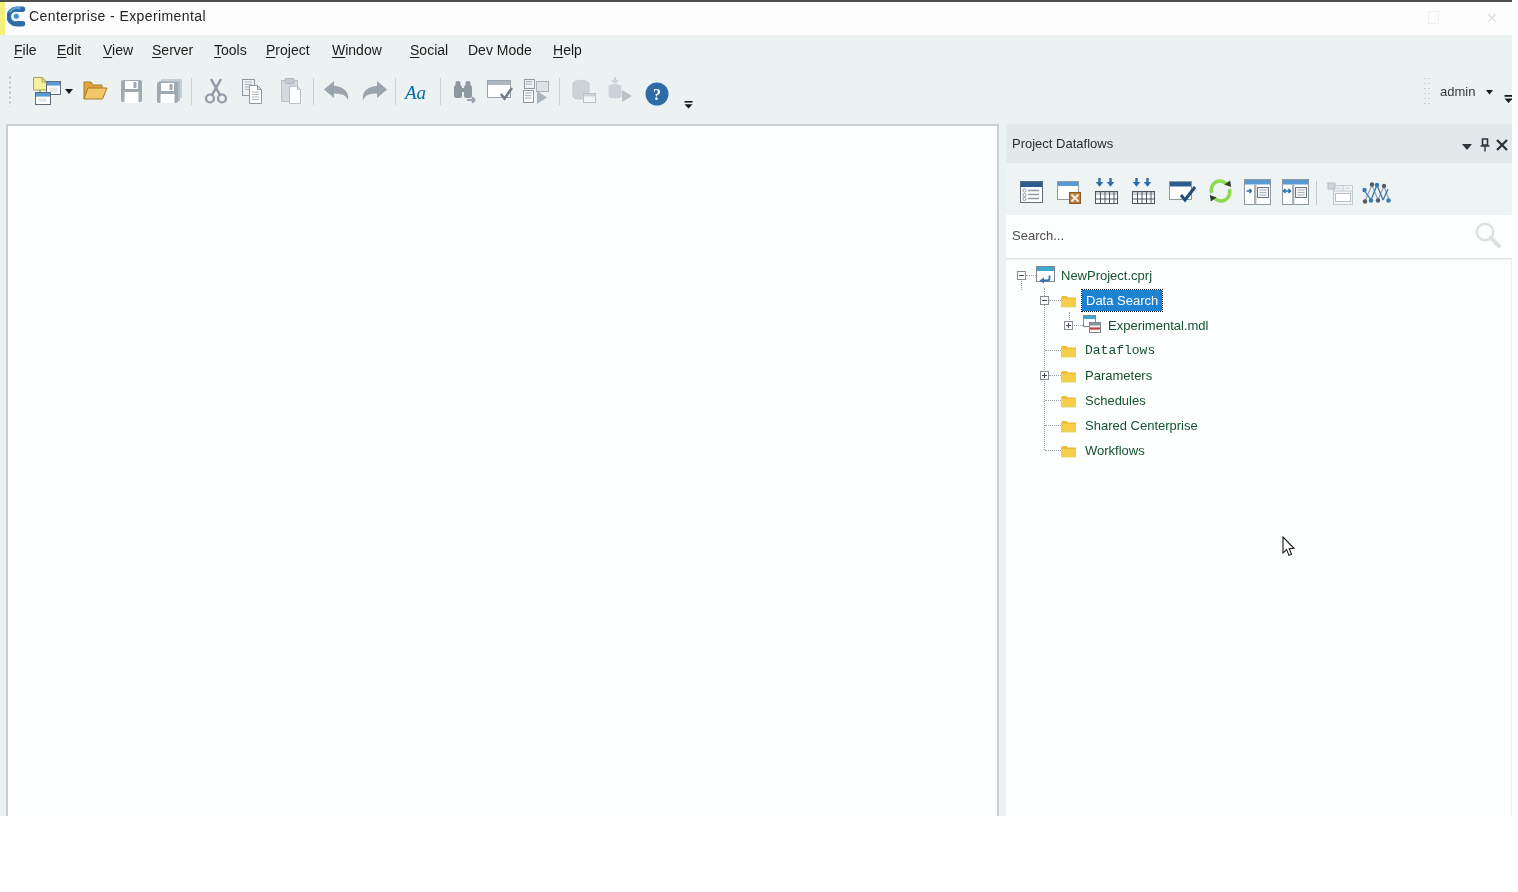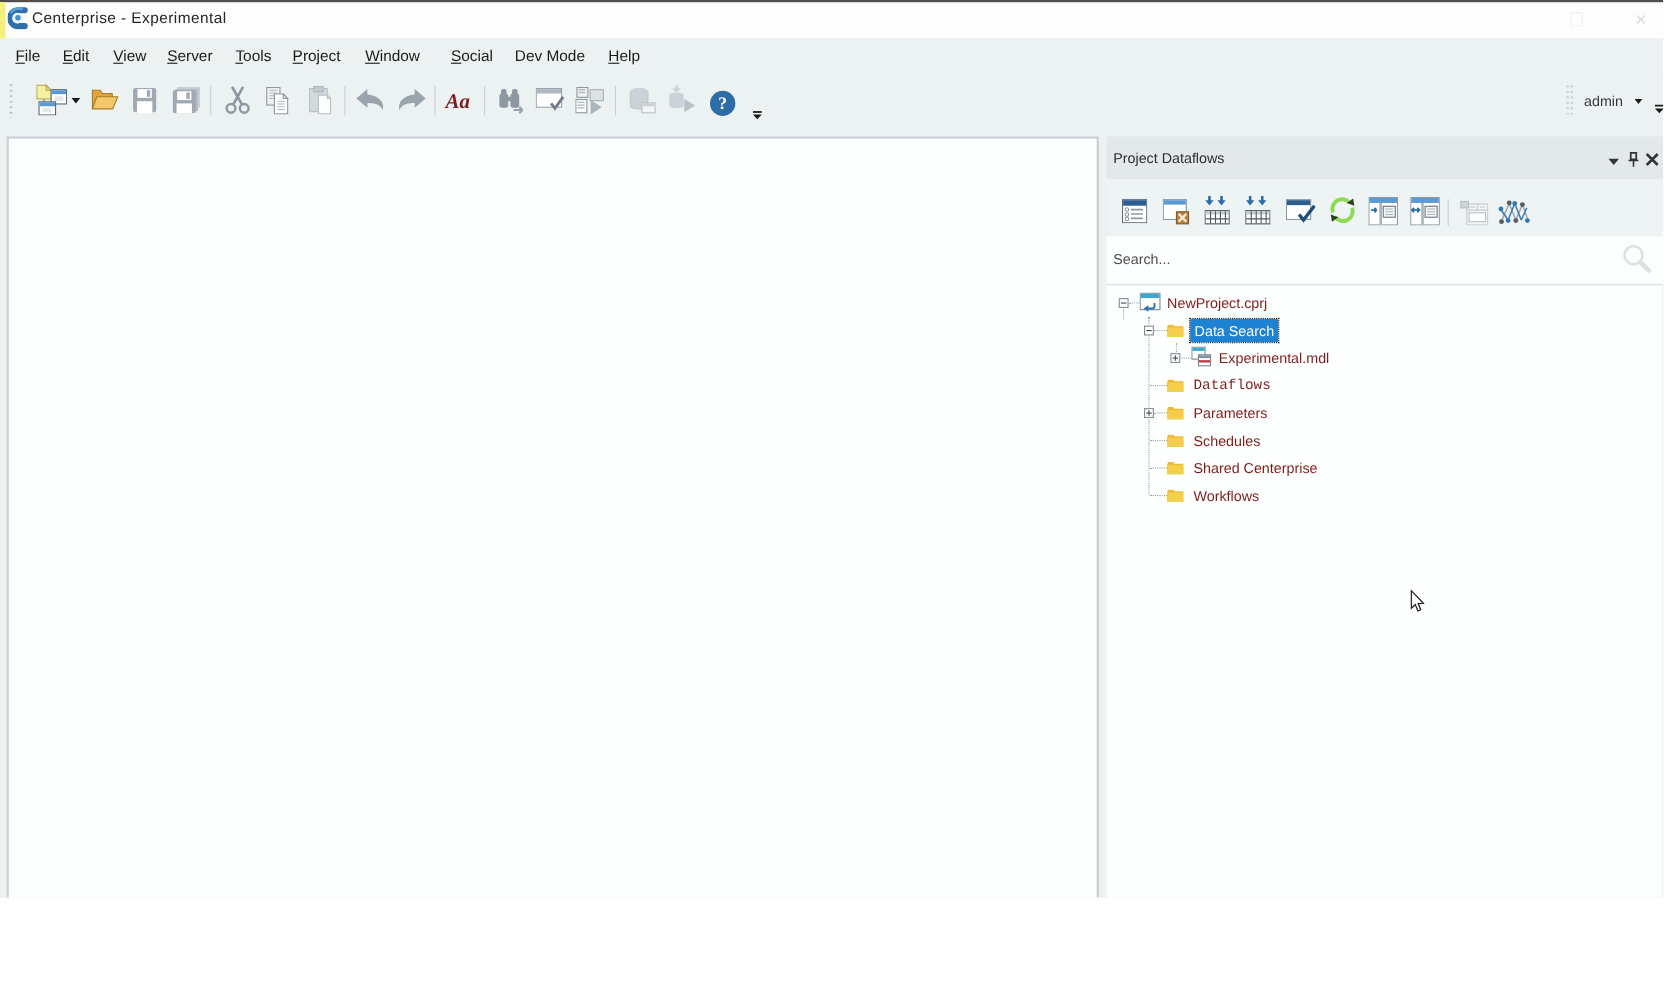--- a/index.html
+++ b/index.html
@@ -30,21 +30,21 @@
 
 
 #panel-head { left:1006px; top:124px; width:506px; height:39px; background:#e3e8ea; }
 #panel-title { left:1012px; top:136px; font-size:13px; color:#2d2d2d; }
 #panel-tools { left:1006px; top:163px; width:506px; height:52px; background:#eef3f4; }
 #panel-search { left:1006px; top:215px; width:506px; height:44px; background:#fdfefe; border-bottom:1px solid #e0e4e6; }
 #search-text { left:1012px; top:228px; font-size:13px; color:#4e4e4e; }
 #panel-body { left:1006px; top:260px; width:505px; height:627px; background:#fdfefe; border-bottom:1px solid #e4e8ea; }
 
 
-.trow { position:absolute; height:25px; font-size:13px; color:#7f1d1d; }
+.trow { position:absolute; height:25px; font-size:13px; color:#14532d; }
 .tlabel { position:absolute; top:4px; white-space:nowrap; }
 .expander { position:absolute; width:9px; height:9px; background:#fff; border:1px solid #868d95; }
 .expander:before { content:""; position:absolute; left:1px; top:3px; width:5px; height:1px; background:#434a52; }
 .expander.plus:after { content:""; position:absolute; left:3px; top:1px; width:1px; height:5px; background:#434a52; }
 .vdots { position:absolute; width:1px; border-left:1px dotted #9aa1a8; }
 .hdots { position:absolute; height:1px; border-top:1px dotted #9aa1a8; }
 .folder { position:absolute; width:15px; height:12px; }
 .sel { position:absolute; background:#1e82d2; color:#ffffff; outline:1px dotted #101010; padding:3px 4px 3px 4px; font-size:13px; }
 </style>
 </head>
@@ -138,21 +138,21 @@
   <div class="tsep" style="left:313px;"></div>
 
   <svg class="ticon" style="left:323px; top:80px;" width="26" height="22" viewBox="0 0 26 22">
     <path d="M1 9.5 L11 1 L11 5.8 Q20 6.5 24 12.5 Q26 16 25 20 Q22 13 11 13.6 L11 18 Z" fill="#9aa4ac"></path>
   </svg>
 
   <svg class="ticon" style="left:362px; top:80px;" width="26" height="22" viewBox="0 0 26 22">
     <path d="M25 9.5 L15 1 L15 5.8 Q6 6.5 2 12.5 Q0 16 1 20 Q4 13 15 13.6 L15 18 Z" fill="#9aa4ac"></path>
   </svg>
   <div class="tsep" style="left:395px;"></div>
-  <div class="abs" style="left:405px; top:82px; font-family:'Liberation Serif',serif; font-style:italic; font-weight:bold; font-size:19px; color:#7f1d1d;">Aa</div>
+  <div class="abs" style="left:405px; top:82px; font-family:'Liberation Serif',serif; font-style:italic; font-weight:normal; font-size:19px; color:#0369a1;">Aa</div>
   <div class="tsep" style="left:440px;"></div>
 
   <svg class="ticon" style="left:453px; top:79px;" width="26" height="25" viewBox="0 0 26 25">
     <rect x="1" y="6" width="8" height="13" rx="2.5" fill="#8e98a1"></rect>
     <rect x="11" y="6" width="8" height="13" rx="2.5" fill="#8e98a1"></rect>
     <rect x="2.5" y="2" width="5" height="6" rx="2" fill="#8e98a1"></rect>
     <rect x="12.5" y="2" width="5" height="6" rx="2" fill="#8e98a1"></rect>
     <rect x="8" y="9" width="4" height="4" fill="#8e98a1"></rect>
     <path d="M14 21 L22 21 M22 21 L19 18.2 M22 21 L19 23.8" stroke="#98a2aa" stroke-width="2" fill="none"></path>
   </svg>

